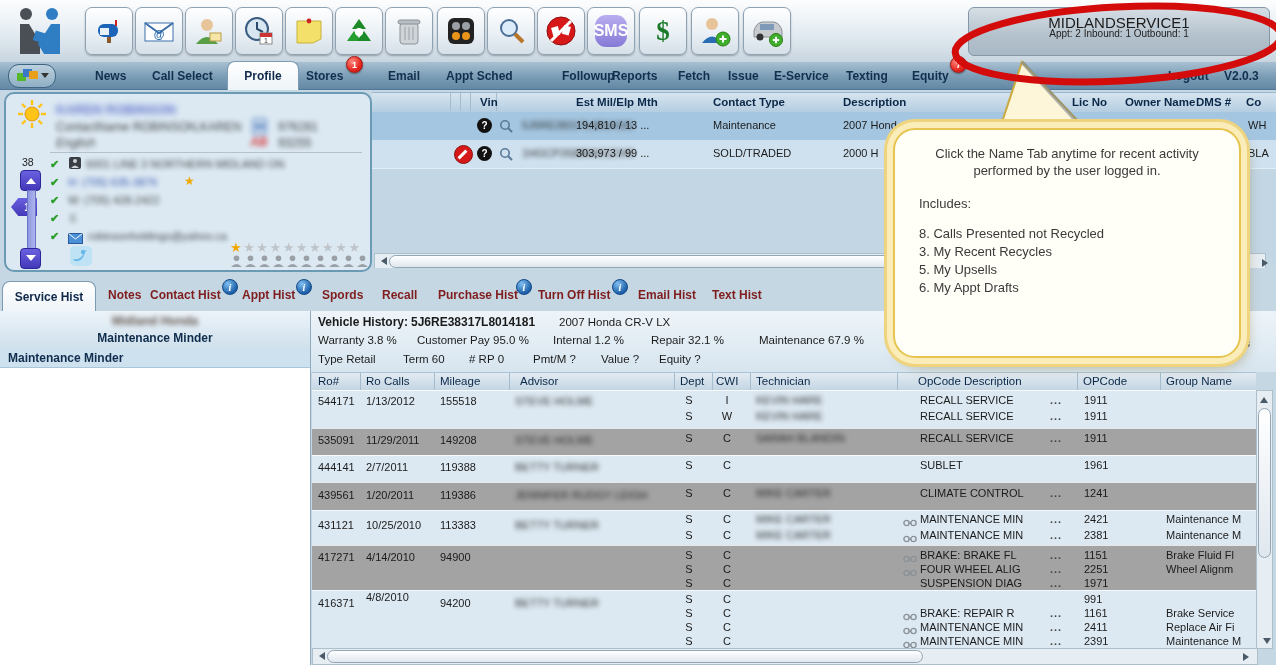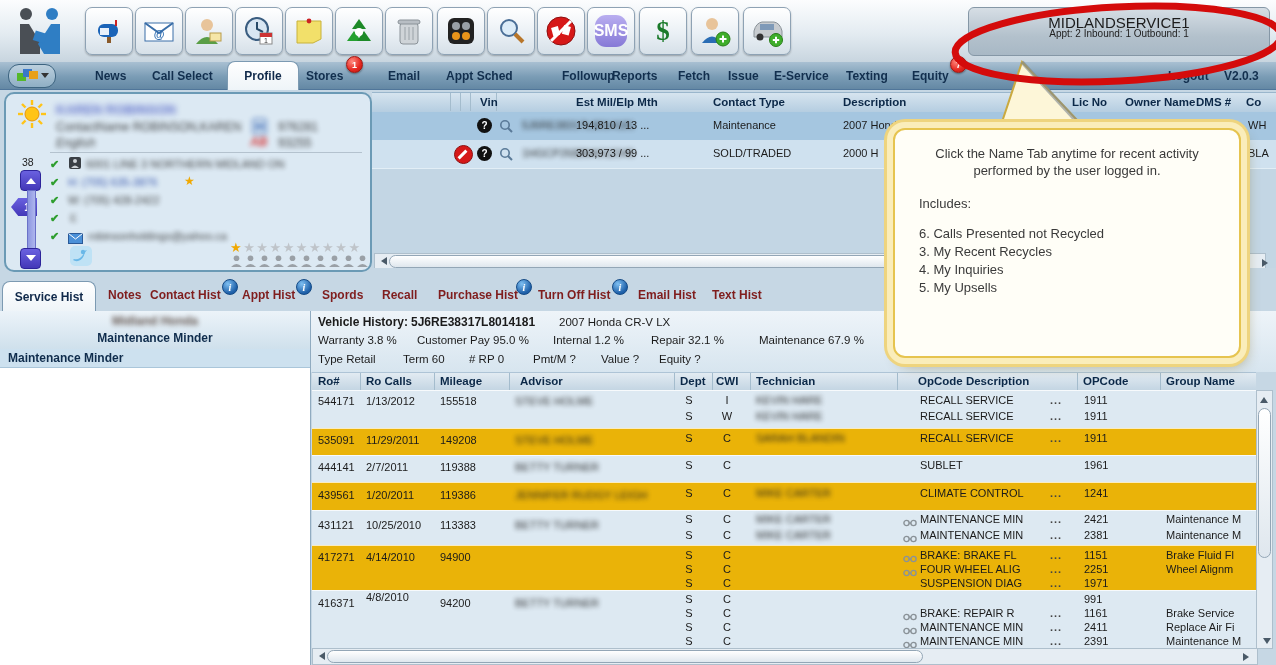--- a/index.html
+++ b/index.html
@@ -94,36 +94,36 @@
     font-weight:bold;font-size:12px;color:#0f2c4c;padding:2px 0 0 8px;box-sizing:border-box;cursor:pointer}
 
   
   #strip{position:absolute;left:311px;top:311px;width:965px;height:61px;
     background:linear-gradient(#eef4f9,#d7e5ef)}
   .stx{position:absolute;font-size:11.5px;color:#1b1b1b;white-space:nowrap}
 
   
   #shead{position:absolute;left:312px;top:372px;width:944px;height:18px;
     background:linear-gradient(#e2ebf2,#c2d4e2);border-bottom:1px solid #9bb4c8;border-top:1px solid #aec4d6}
-  .sh{position:absolute;top:2px;font-size:11.5px;font-weight:bold;color:#0b2848;white-space:nowrap}
+  .sh{position:absolute;top:2px;font-size:11.5px;font-weight:normal;color:#0b2848;white-space:nowrap}
   .srow{position:absolute;left:312px;width:944px;border-top:1px solid rgba(255,255,255,.75)}
-  .bgA{background:#dde9f2}.bgB{background:#eab308}
+  .bgA{background:#dde9f2}.bgB{background:#a3a3a3}
   .sl{position:absolute;height:15px;font-size:11px;color:#1b1b1b;white-space:nowrap}
   .c-ro{left:6px}.c-date{left:54px}.c-mil{left:128px}.c-adv{left:203px;width:140px;overflow:hidden}
   .c-dept{left:369px;width:16px;text-align:center}.c-cwi{left:407px;width:16px;text-align:center}
   .c-tech{left:444px;width:125px;overflow:hidden}
   .c-ico{left:591px}.c-desc{left:608px}
   .c-more{left:738px;color:#444;font-weight:bold;letter-spacing:1px;cursor:pointer}
   .c-opc{left:772px}.c-grp{left:854px;width:90px;overflow:hidden}
   .sline{position:absolute;left:0;width:944px;height:15px}
   .colsep{position:absolute;top:0;width:1px;height:18px;background:#a4bccd}
 
   
   #callout{position:absolute;left:893px;top:128px;width:344px;height:226px;z-index:6;
-    background:#fffef7;border:2px solid #e6c44f;border-radius:12px;
+    background:#fffef7;border:2px solid #e6c44f;border-radius:22px;
     box-shadow:0 0 0 6px #faedba,0 0 0 9px #eed47e,5px 7px 14px rgba(110,85,0,.45)}
   #callout .intro{margin:16px 26px 0 26px;text-align:center;font-size:13px;color:#3a3a3a;line-height:1.3}
   #callout .inc{margin:16px 0 0 24px;font-size:13px;color:#3a3a3a}
   #callout ul{list-style:none;margin:14px 0 0 24px;padding:0}
   #callout li{font-size:13px;color:#3a3a3a;line-height:18px}
   #tail{position:absolute;left:980px;top:50px;z-index:5}
 
   
   #redellipse{position:absolute;left:938px;top:-8px;z-index:7;pointer-events:none}
 </style>
@@ -724,18 +724,18 @@
 </div>
 
 <svg id="tail" width="130" height="95">
   <polygon points="42,12 16,90 116,90" fill="#fdf6d8" stroke="#caa93f" stroke-width="2"></polygon>
   <line x1="42" y1="12" x2="112" y2="88" stroke="#7e8890" stroke-width="4" opacity="0.6"></line>
 </svg>
 <div id="callout">
   <div class="intro">Click the Name Tab anytime for recent activity performed by the user logged in.</div>
   <div class="inc">Includes:</div>
   <ul>
-    <li>6. Calls Presented not Recycled</li>
+    <li>8. Calls Presented not Recycled</li>
     <li>3. My Recent Recycles</li>
-    <li>4. My Inquiries</li>
     <li>5. My Upsells</li>
+    <li>6. My Appt Drafts</li>
   </ul>
 </div>
 
 </body></html>

